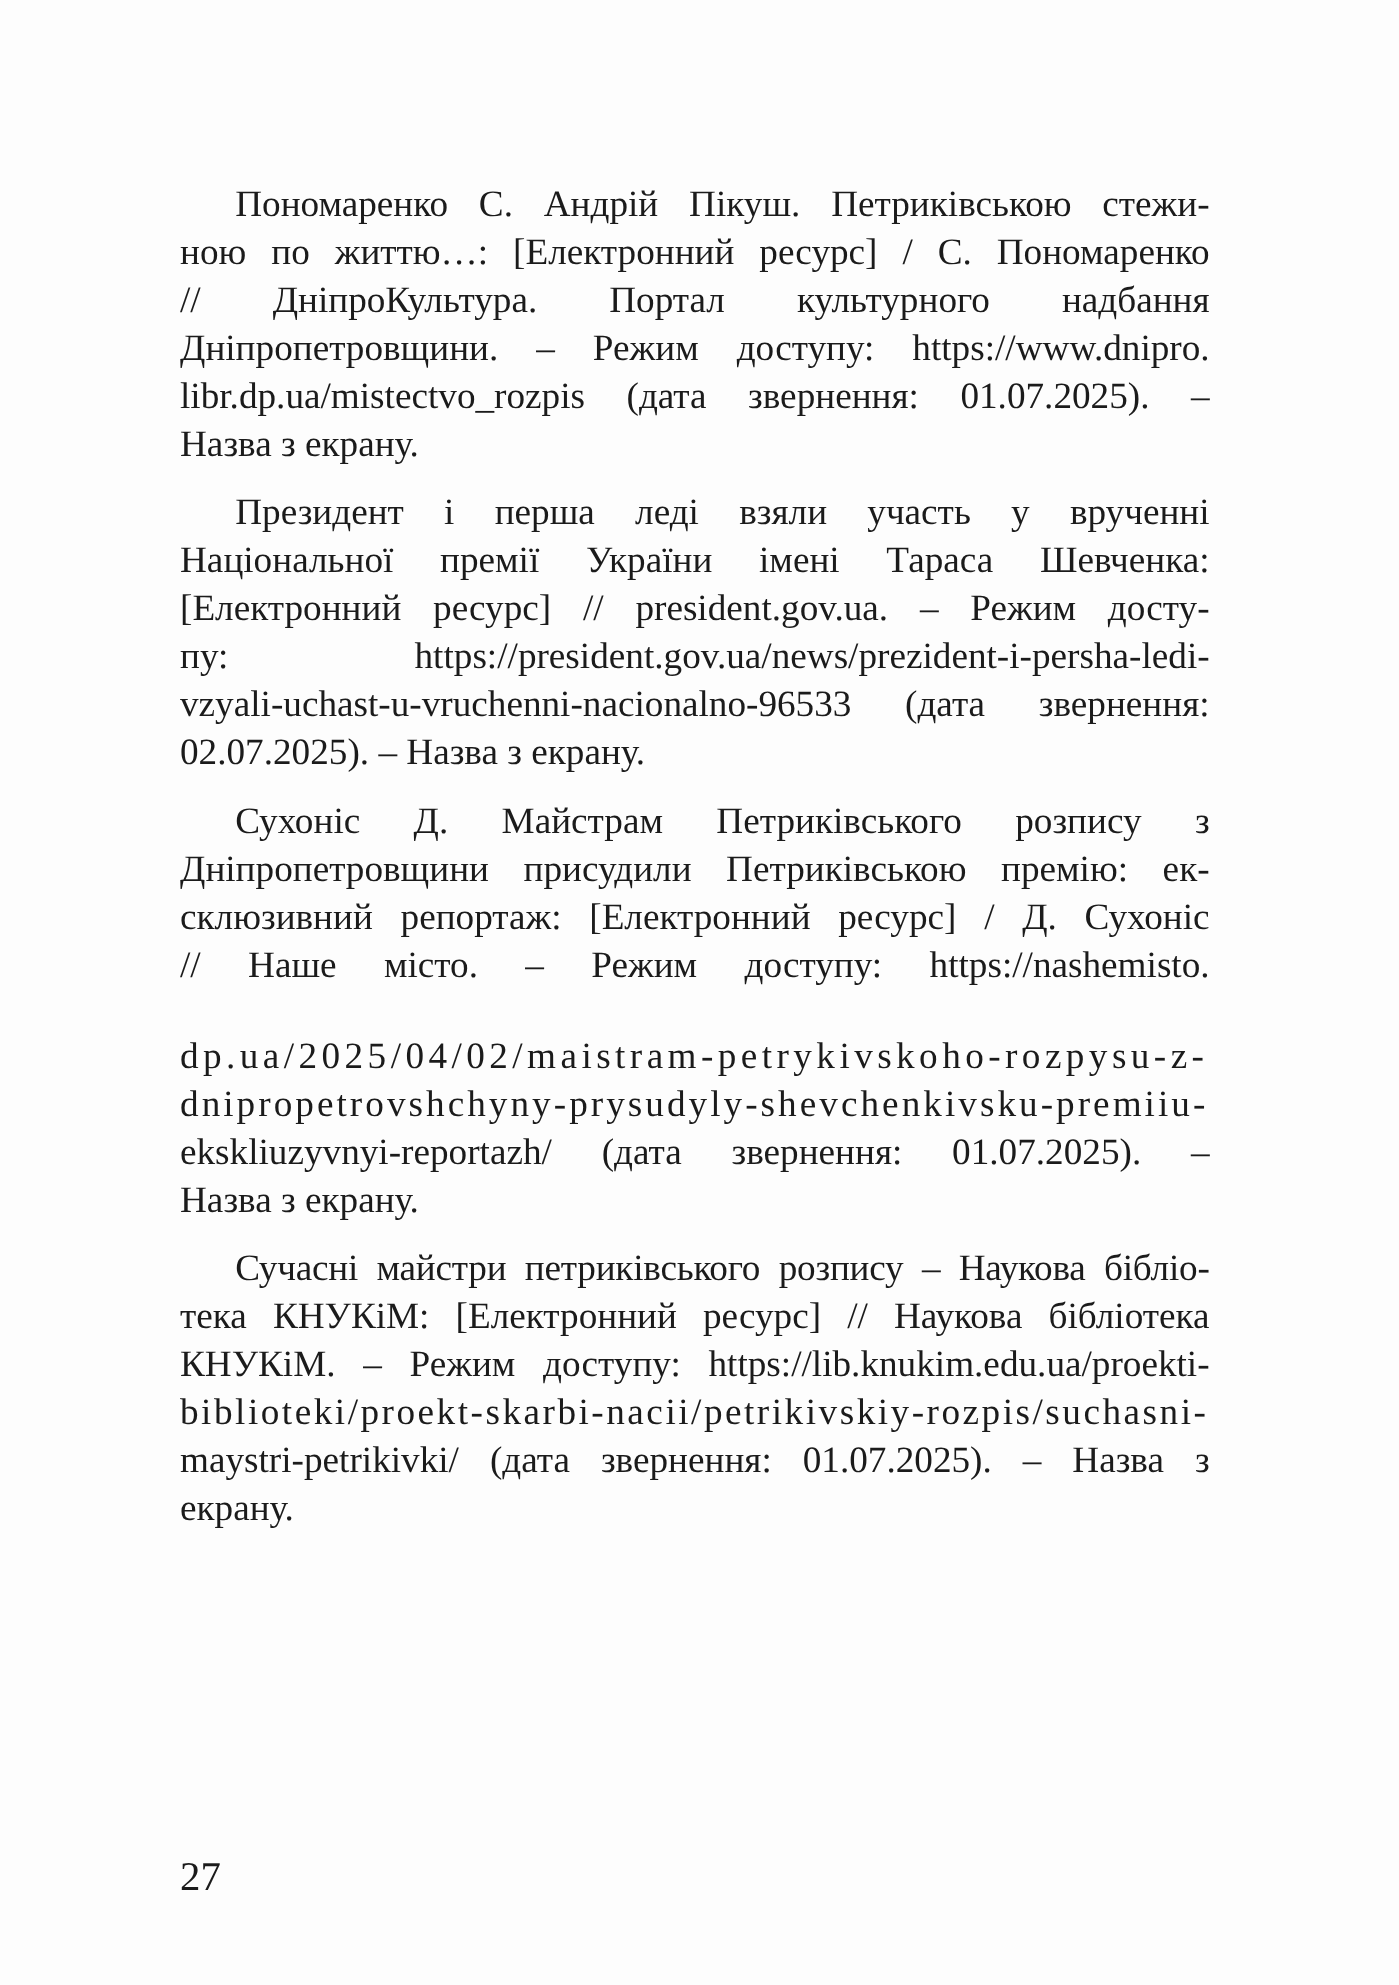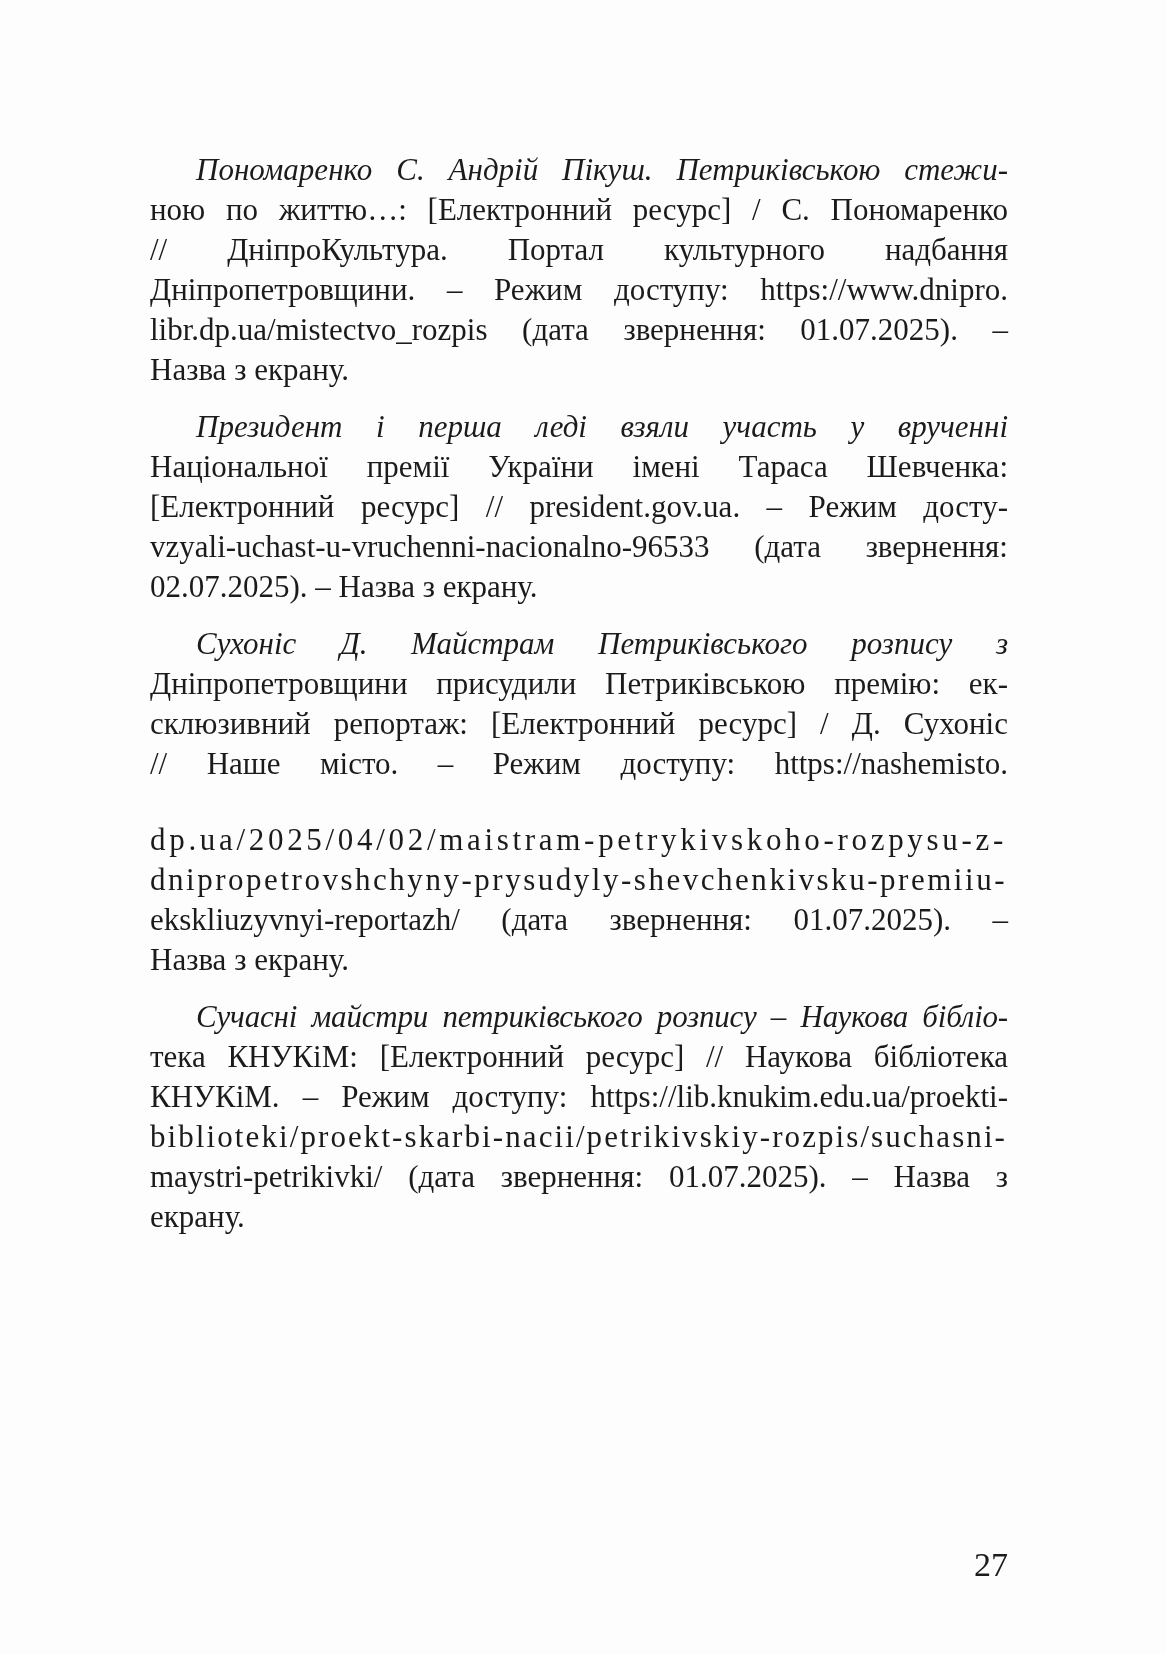--- a/index.html
+++ b/index.html
@@ -31,31 +31,30 @@
       margin: 0 0 17px 0;
     }
     .line {
       text-align: justify;
       text-align-last: justify;
       position: relative;
       white-space: normal;
     }
     .line.first {
       text-indent: 46px;
-      font-style: italic;
     }
     .line.last {
       text-align-last: left;
     }
     .page-number {
       position: absolute;
       left: 150px;
       top: 1545px;
       width: 858px;
-      text-align: right;
+      text-align: left;
       font-size: 34px;
       line-height: 40px;
     }
   </style>
 </head>
 <body>
 
 <div class="page">
   <div class="text-column">
 
@@ -65,20 +64,21 @@
       <div class="line">// ДніпроКультура. Портал культурного надбання</div>
       <div class="line">Дніпропетровщини. – Режим доступу: https://www.dnipro.</div>
       <div class="line">libr.dp.ua/mistectvo_rozpis (дата звернення: 01.07.2025). –</div>
       <div class="line last">Назва з екрану.</div>
     </div>
 
     <div class="entry">
       <div class="line first">Президент і перша леді взяли участь у врученні</div>
       <div class="line">Національної премії України імені Тараса Шевченка:</div>
       <div class="line">[Електронний ресурс] // president.gov.ua. – Режим досту-</div>
+      <div class="line">пу: https://president.gov.ua/news/prezident-i-persha-ledi-</div>
       <div class="line">vzyali-uchast-u-vruchenni-nacionalno-96533 (дата звернення:</div>
       <div class="line last">02.07.2025). – Назва з екрану.</div>
     </div>
 
     <div class="entry">
       <div class="line first">Сухоніс Д. Майстрам Петриківського розпису з</div>
       <div class="line">Дніпропетровщини присудили Петриківською премію: ек-</div>
       <div class="line">склюзивний репортаж: [Електронний ресурс] / Д. Сухоніс</div>
       <div class="line">// Наше місто. – Режим доступу: https://nashemisto.</div>
       <div class="line" style="letter-spacing: 3.69219px; margin-top: 36px;">dp.ua/2025/04/02/maistram-petrykivskoho-rozpysu-z-</div>

